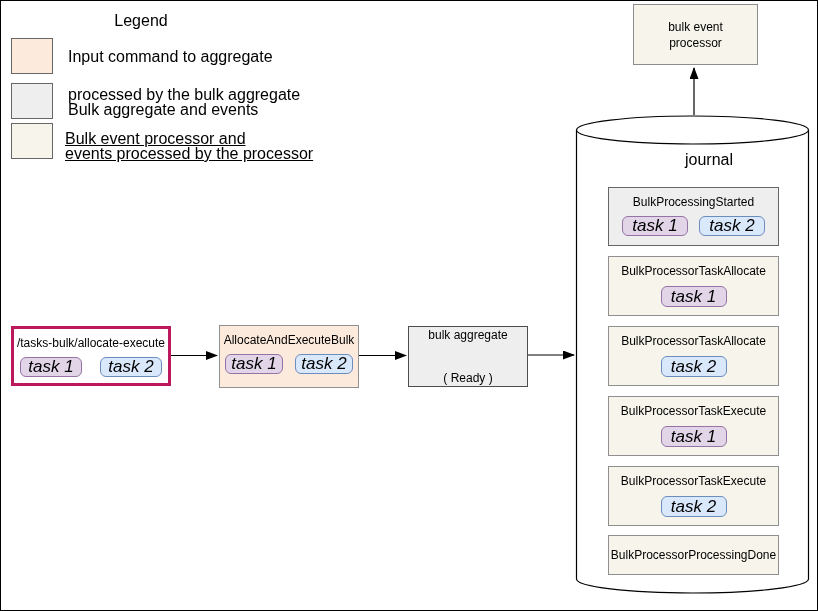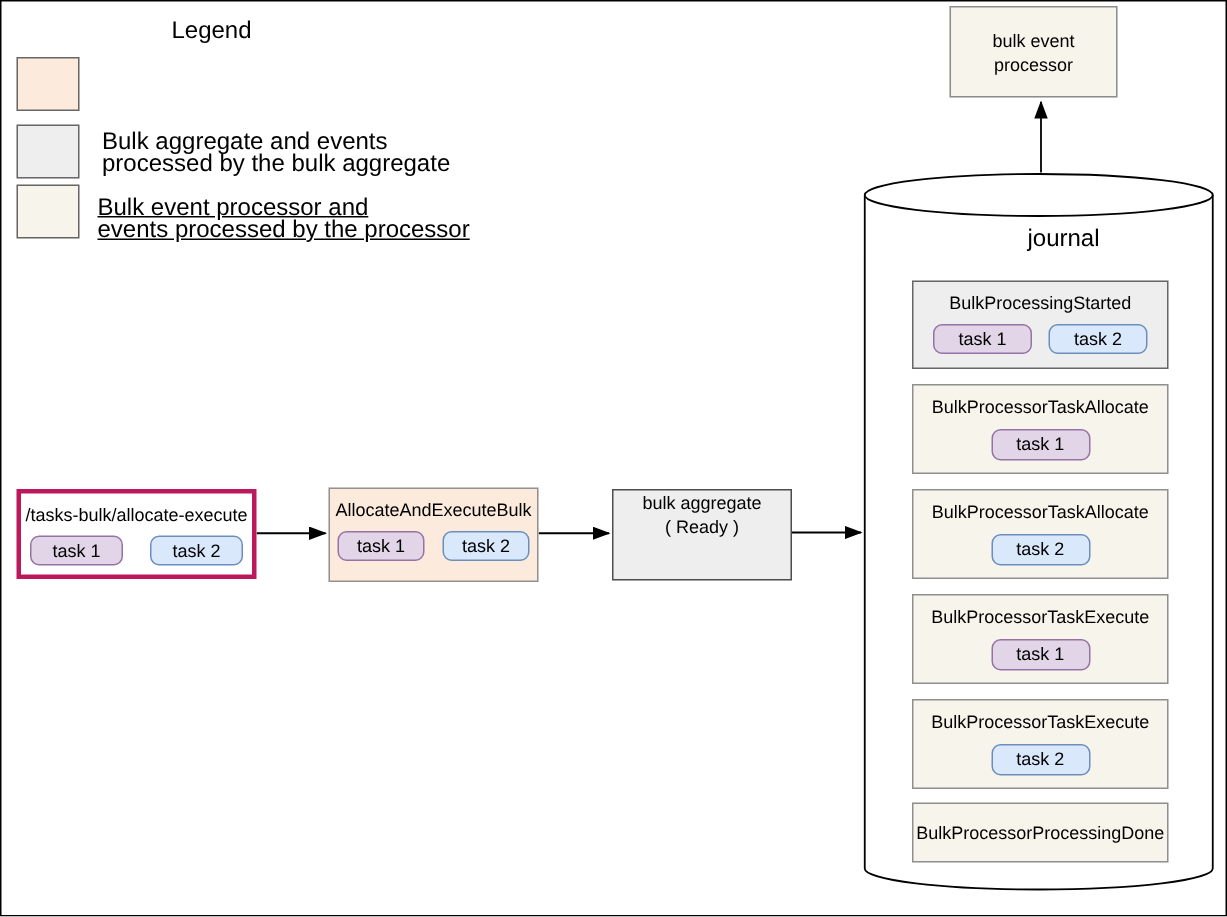--- a/index.html
+++ b/index.html
@@ -15,34 +15,34 @@
   .sw-gray{background:var(--aggregate-fill);left:10px;top:82px;}
   .sw-cream{background:var(--processor-fill);left:10px;top:122px;}
   .legend-label-1{left:67px;top:48px;}
   .legend-label-2{left:67px;top:86px;}
   .legend-label-3{left:64px;top:130px;text-decoration:underline;}
 
   
   .box{position:absolute;box-sizing:border-box;text-align:center;font-size:12px;z-index:1;}
   .box .title{margin-top:7px;white-space:nowrap;line-height:14px;}
   .chip-row{display:flex;justify-content:center;align-items:center;margin-top:7px;}
-  .chip{display:inline-block;box-sizing:border-box;border-radius:6px;font-size:12px;height:20px;line-height:18px;text-align:center;white-space:nowrap;}
+  .chip{display:inline-block;box-sizing:border-box;border-radius:6px;font-size:17px;height:20px;line-height:18px;text-align:center;white-space:nowrap;font-style:italic;}
   .chip.purple{background:var(--task1-fill);border:1px solid var(--task1-border);}
   .chip.blue{background:var(--task2-fill);border:1px solid var(--task2-border);}
   .chip.wide{display:block;margin:8px auto 0;width:142px;height:21px;line-height:19px;}
 
   
   .input-box{left:10px;top:325px;width:160px;height:60px;background:#fff;border:3px solid #be185d;}
   .input-box .chip{width:62px;}
   .input-box .chip-row{gap:18px;}
   .command-box{left:218px;top:324px;width:140px;height:63px;background:var(--input-command-fill);border:1px solid #919191;}
   .command-box .chip{width:58px;}
   .command-box .chip-row{gap:12px;}
-  .aggregate-box{left:407px;top:325px;width:120px;height:61px;background:var(--aggregate-fill);border:1px solid #4d4d4d;display:flex;flex-direction:column;justify-content:flex-start;line-height:16px;}
-  .processor-box{left:632px;top:3px;width:112px;height:61px;background:var(--processor-fill);border:1px solid #8c8c8c;display:flex;flex-direction:column;justify-content:center;line-height:16px;}
+  .aggregate-box{left:407px;top:325px;width:120px;height:61px;background:var(--aggregate-fill);border:1px solid #4d4d4d;display:flex;flex-direction:column;justify-content:space-between;line-height:16px;}
+  .processor-box{left:632px;top:3px;width:125px;height:61px;background:var(--processor-fill);border:1px solid #8c8c8c;display:flex;flex-direction:column;justify-content:center;line-height:16px;}
 
   
   .journal-label{left:575px;top:151px;width:233px;text-align:center;z-index:1;padding-left:33px;}
   .jbox{position:absolute;left:607px;width:171px;box-sizing:border-box;background:var(--processor-fill);border:1px solid #8f8f8f;text-align:center;font-size:12px;z-index:1;}
   .jbox.gray{background:var(--aggregate-fill);border-color:#666;}
   .jbox .title{margin-top:7px;white-space:nowrap;line-height:14px;}
   .jbox .chip-row{gap:11px;}
   .jbox .chip{width:66px;}
   .jbox-a{top:186px;height:59px;}
   .jbox-b{top:255px;height:60px;}
@@ -71,25 +71,28 @@
 
     <line x1="170" y1="354.5" x2="216" y2="354.5" stroke="#000" stroke-width="1.2" marker-end="url(#ah)"></line>
     <line x1="358" y1="354.5" x2="405" y2="354.5" stroke="#000" stroke-width="1.2" marker-end="url(#ah)"></line>
     <line x1="527" y1="354" x2="573" y2="354" stroke="#000" stroke-width="1.2" marker-end="url(#ah)"></line>
     <line x1="693" y1="114" x2="693" y2="67" stroke="#000" stroke-width="1.2" marker-end="url(#ah)"></line>
   </svg>
 
   <div class="abs txt legend-title">Legend</div>
 
   <div class="abs swatch sw-peach"></div>
+  <div class="abs txt legend-label-1">
+    <div>Input command to aggregate</div>
+  </div>
 
   <div class="abs swatch sw-gray"></div>
   <div class="abs txt legend-label-2">
+    <div>processed by the bulk aggregate</div>
     <div>Bulk aggregate and events</div>
-    <div>processed by the bulk aggregate</div>
   </div>
 
   <div class="abs swatch sw-cream"></div>
   <div class="abs txt legend-label-3">
     <div>Bulk event processor and</div>
     <div>events processed by the processor</div>
   </div>
 
   <div class="box input-box">
     <div class="title">/tasks-bulk/allocate-execute</div>

